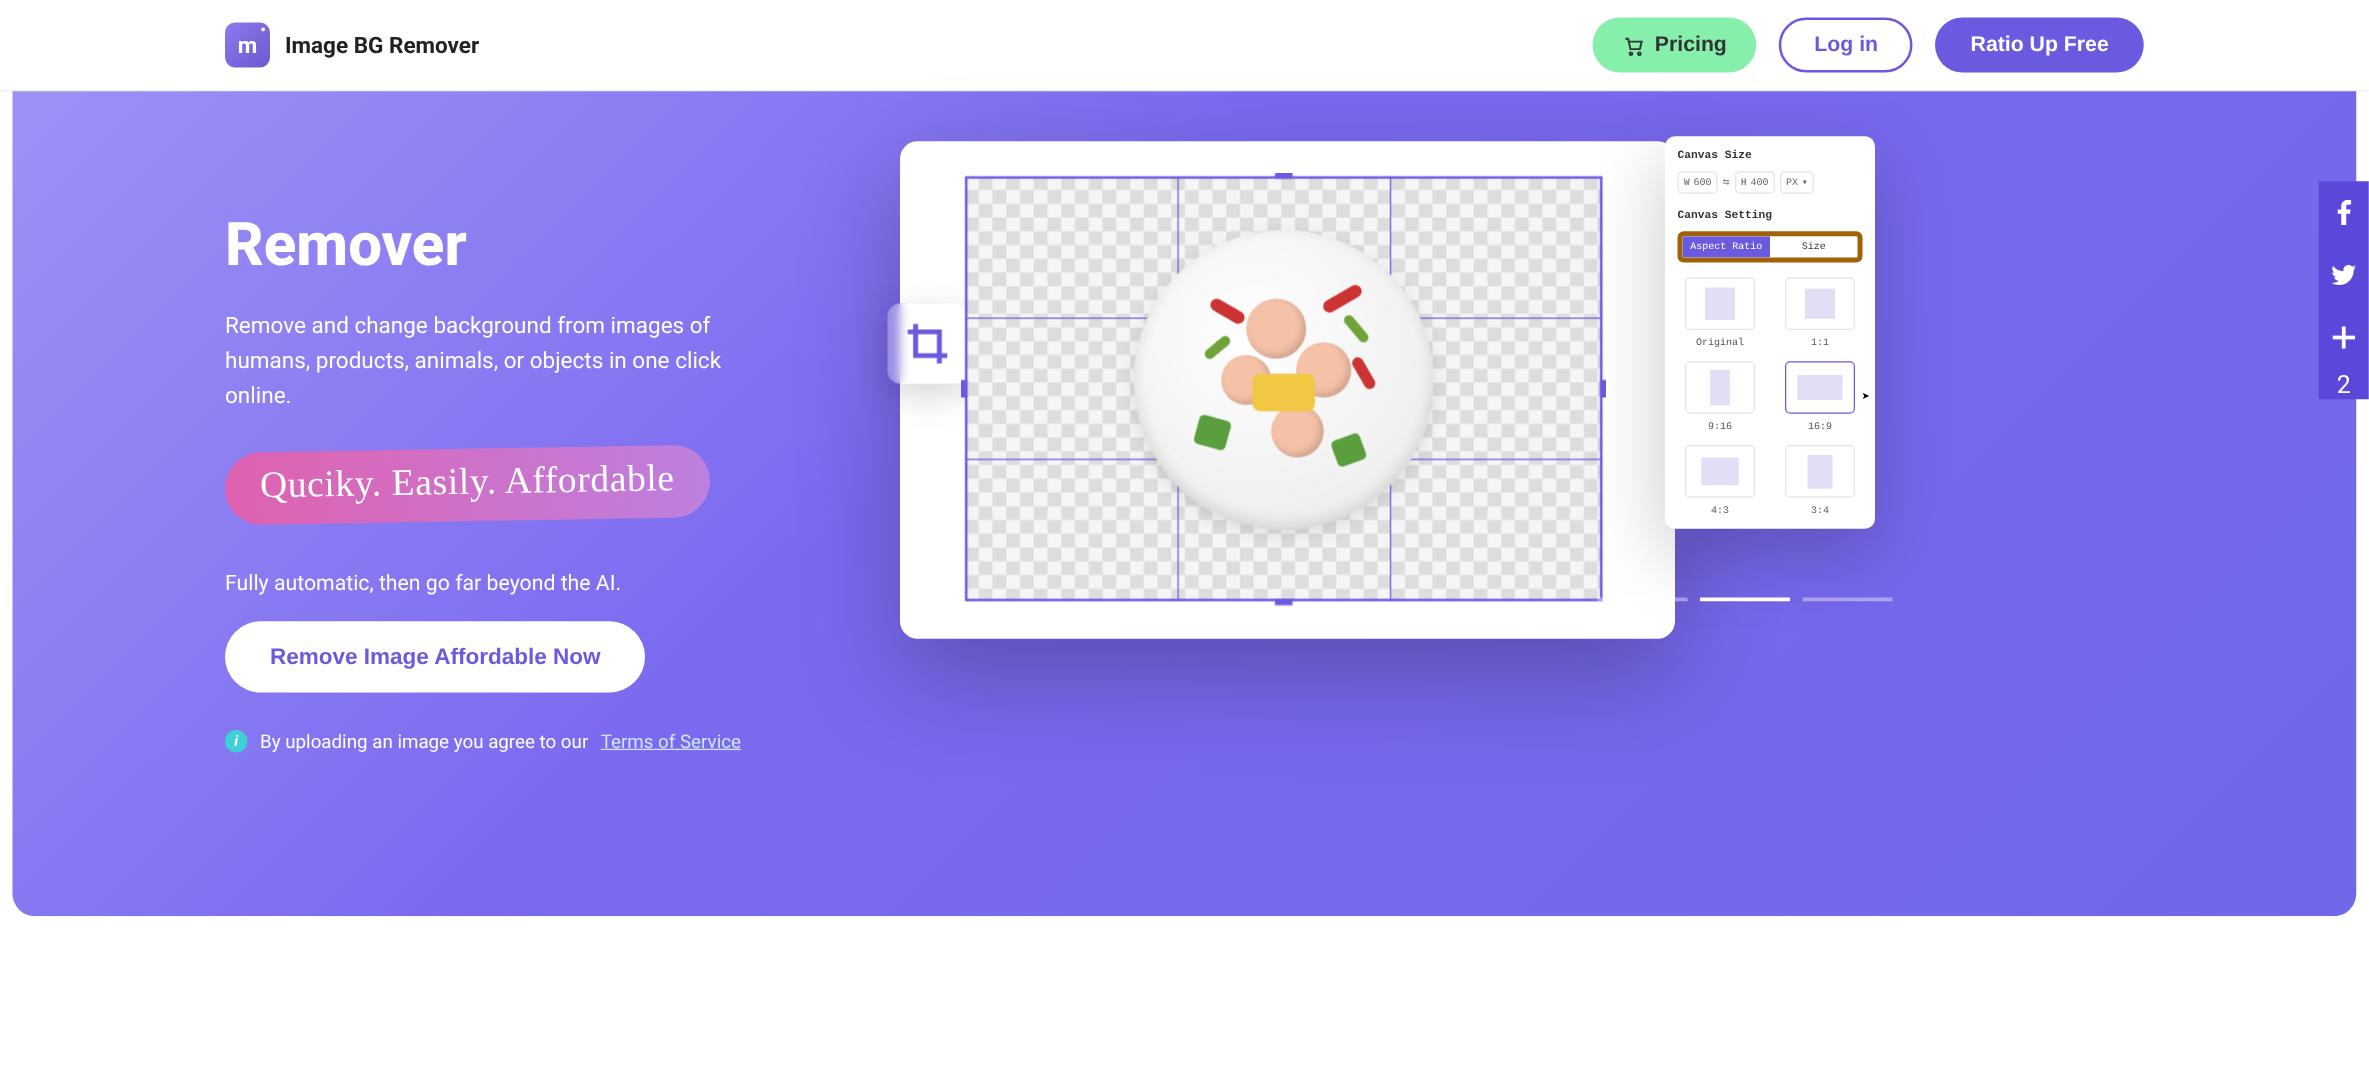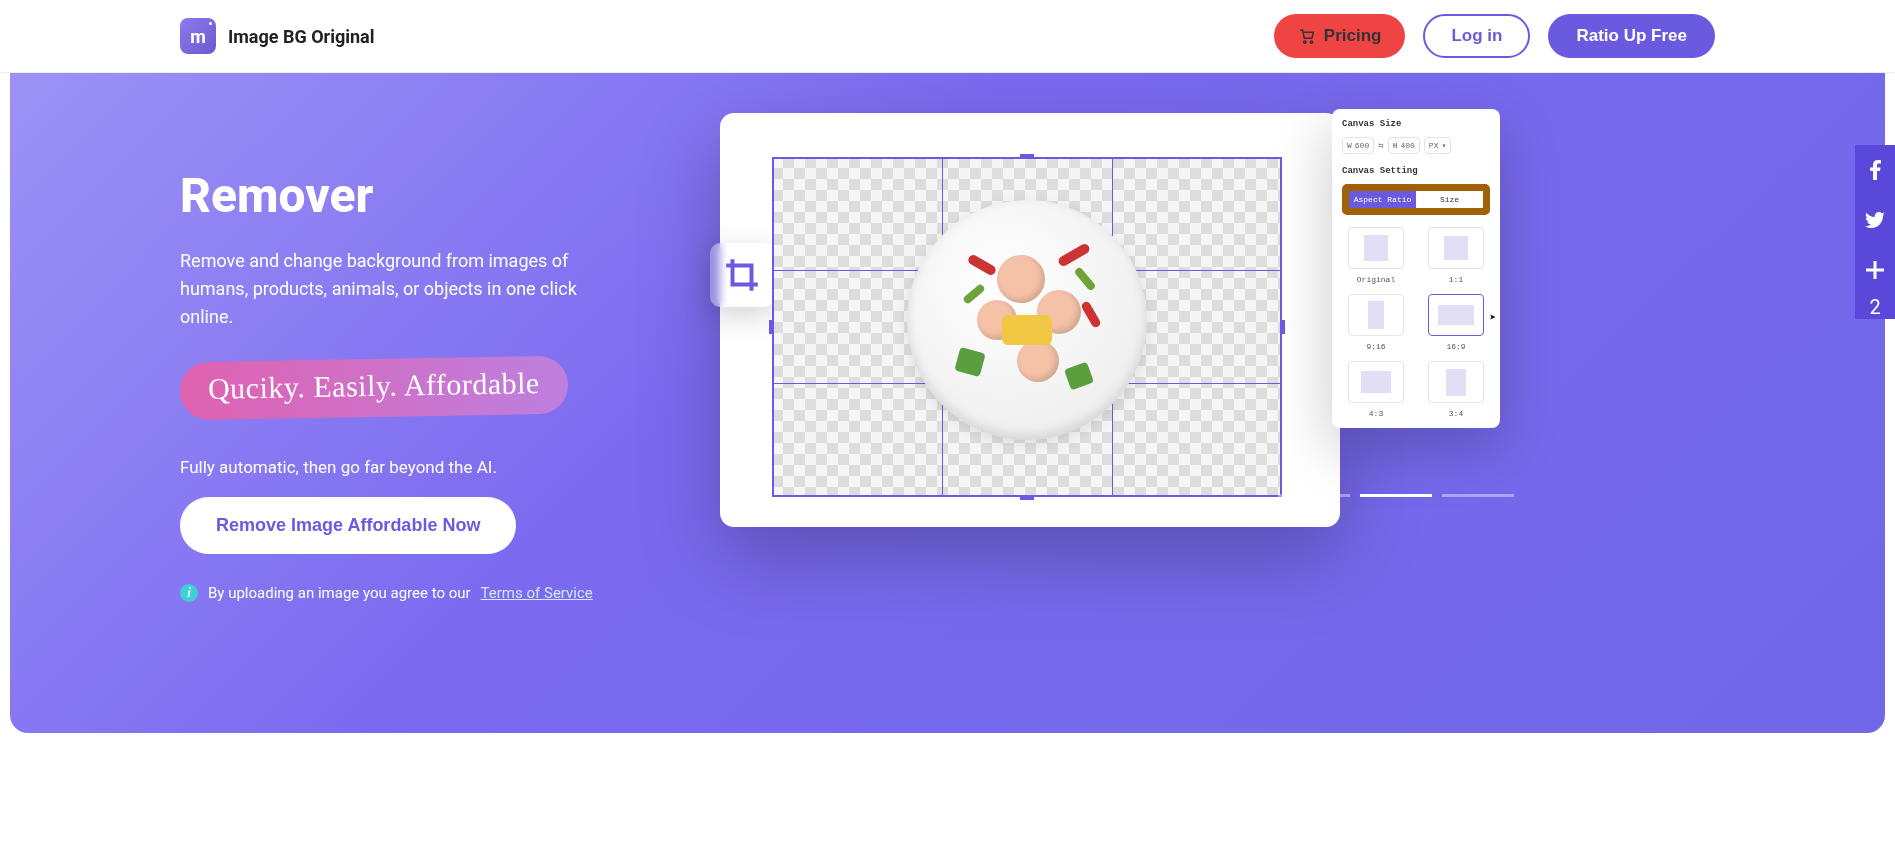--- a/index.html
+++ b/index.html
@@ -5,60 +5,60 @@
 * { margin: 0; padding: 0; box-sizing: border-box; }
 body { font-family: -apple-system, BlinkMacSystemFont, 'Segoe UI', Roboto, Arial, sans-serif; background: #fff; overflow-x: hidden; }
 
 
 .header { display: flex; align-items: center; justify-content: space-between; padding: 14px 180px; border-bottom: 1px solid #eee; background: #fff; }
 .header-left { display: flex; align-items: center; gap: 12px; }
 .logo-badge { width: 36px; height: 36px; background: linear-gradient(135deg, #8b7bf0, #6a5acd); border-radius: 8px; display: flex; align-items: center; justify-content: center; color: #fff; font-weight: 700; font-size: 18px; position: relative; }
 .logo-badge::after { content: ''; position: absolute; top: 4px; right: 4px; width: 3px; height: 3px; background: #fff; border-radius: 50%; }
 .logo-text { font-weight: 700; font-size: 18px; color: #222; }
 .header-right { display: flex; align-items: center; gap: 18px; }
-.pricing-btn { background: #ef4444; border: none; border-radius: 22px; padding: 12px 24px; font-size: 17px; font-weight: 600; color: #333; display: flex; align-items: center; gap: 8px; cursor: pointer; }
+.pricing-btn { background: #86efac; border: none; border-radius: 22px; padding: 12px 24px; font-size: 17px; font-weight: 600; color: #333; display: flex; align-items: flex-end; gap: 8px; cursor: pointer; }
 .login-btn { background: #fff; border: 2px solid #6a5ae0; color: #6a5ae0; border-radius: 22px; padding: 10px 26px; font-size: 17px; font-weight: 600; cursor: pointer; }
 .signup-btn { background: #6a5ae0; border: none; color: #fff; border-radius: 22px; padding: 12px 28px; font-size: 17px; font-weight: 600; cursor: pointer; }
 
 
 .hero { margin: 0 10px; background: linear-gradient(135deg, #9c92f5 0%, #7b6af0 40%, #7068e8 100%); border-radius: 0 0 18px 18px; padding: 40px 170px 60px; min-height: 660px; display: flex; align-items: flex-start; gap: 60px; position: relative; }
 .hero-left { flex: 0 0 480px; color: #fff; }
 .hero-title { font-size: 48px; font-weight: 800; line-height: 1.15; margin-bottom: 24px; }
 .hero-sub { font-size: 18px; line-height: 1.55; margin-bottom: 28px; max-width: 440px; }
 .tagline-brush { display: inline-block; background: linear-gradient(90deg, rgba(232,94,168,0.9), rgba(200,130,220,0.85)); border-radius: 30px; padding: 10px 28px 14px; font-family: 'Brush Script MT', cursive; font-size: 30px; color: #fff; font-weight: 500; letter-spacing: 0.5px; margin-bottom: 40px; transform: rotate(-1deg); }
 .hero-sub2 { font-size: 17px; margin-bottom: 20px; }
 .cta-btn { background: #fff; color: #6a5ae0; border: none; border-radius: 32px; padding: 18px 36px; font-size: 18px; font-weight: 700; cursor: pointer; margin-bottom: 30px; }
 .tos-row { display: flex; align-items: center; gap: 10px; font-size: 15px; }
 .info-badge { width: 18px; height: 18px; border-radius: 50%; background: #3ed0d6; color: #fff; display: flex; align-items: center; justify-content: center; font-size: 12px; font-weight: 700; font-style: italic; }
 .tos-link { color: #cfe8ff; text-decoration: underline; }
 
 
 .editor-wrap { flex: 1; position: relative; }
-.editor-frame { background: #fff; border-radius: 14px; padding: 44px 28px 30px 52px; box-shadow: 0 30px 80px rgba(0,0,0,0.25); position: relative; width: 620px; font-family: Liberation Mono, monospace; }
+.editor-frame { background: #fff; border-radius: 14px; padding: 28px 28px 30px 52px; box-shadow: 0 30px 80px rgba(0,0,0,0.25); position: relative; width: 620px; font-family: Liberation Mono, monospace; }
 .crop-tab { position: absolute; left: -10px; top: 130px; width: 64px; height: 64px; background: rgba(255,255,255,0.3); backdrop-filter: blur(4px); border-radius: 10px; display: flex; align-items: center; justify-content: center; box-shadow: 0 8px 30px rgba(0,0,0,0.18); }
 .crop-tab svg { width: 38px; height: 38px; stroke: #6a5ae0; stroke-width: 2.5; fill: none; }
 .canvas-area { position: relative; width: 510px; height: 340px; background-image: repeating-conic-gradient(#ddd 0% 25%, #f5f5f5 0% 50%); background-size: 22px 22px; }
 .sel-border { position: absolute; inset: 0; border: 2px solid #6a5ae0; }
 .grid-line-v1 { position: absolute; left: 33.3%; top: 0; bottom: 0; width: 1px; background: #6a5ae0; }
 .grid-line-v2 { position: absolute; left: 66.6%; top: 0; bottom: 0; width: 1px; background: #6a5ae0; }
 .grid-line-h1 { position: absolute; top: 33.3%; left: 0; right: 0; height: 1px; background: #6a5ae0; }
 .grid-line-h2 { position: absolute; top: 66.6%; left: 0; right: 0; height: 1px; background: #6a5ae0; }
 .hnd { position: absolute; width: 14px; height: 5px; background: #6a5ae0; }
 .hv { width: 5px; height: 14px; }
 .food-plate { position: absolute; left: 50%; top: 48%; transform: translate(-50%,-50%); width: 240px; height: 240px; border-radius: 50%; background: radial-gradient(circle at 40% 35%, #fff 0%, #f2f2f2 60%, #e8e8e8 100%); box-shadow: inset 0 -4px 12px rgba(0,0,0,0.12), 0 4px 14px rgba(0,0,0,0.1); }
 .food { position: absolute; border-radius: 50%; }
 
 
 .panel { position: absolute; right: -160px; top: -4px; width: 168px; background: #fff; border-radius: 8px; box-shadow: 0 20px 60px rgba(0,0,0,0.22); padding: 10px; font-size: 9px; color: #333; }
 .panel-title { font-weight: 600; font-size: 9px; margin-bottom: 8px; }
 .size-row { display: flex; gap: 4px; margin-bottom: 12px; }
 .size-box { border: 1px solid #e2e2e8; border-radius: 4px; padding: 3px 4px; display: flex; align-items: center; gap: 3px; font-size: 8px; color: #666; }
 .size-box .lbl { font-weight: 600; color: #888; }
 .link-icon { display: flex; align-items: center; justify-content: center; color: #888; }
-.tab-switch { display: flex; border: 7px solid #a16207; border-radius: 5px; overflow: hidden; margin-bottom: 12px; }
+.tab-switch { display: flex; border: 4px solid #a16207; border-radius: 5px; overflow: hidden; margin-bottom: 12px; }
 .tab-switch > div { flex: 1; text-align: center; padding: 4px 0; font-size: 8px; }
 .tab-switch .active { background: #6a5ae0; color: #fff; }
 .ratio-grid { display: grid; grid-template-columns: 1fr 1fr; gap: 10px 12px; }
 .ratio-cell { text-align: center; }
 .ratio-thumb { width: 56px; height: 42px; border: 1px solid #e4e4ea; border-radius: 4px; margin: 0 auto 6px; display: flex; align-items: center; justify-content: center; }
 .ratio-thumb.sel { border-color: #6a5ae0; }
 .ratio-inner { background: #e1def5; }
 .ratio-lbl { font-size: 8px; color: #555; }
 .cursor-arrow { position: absolute; right: 4px; top: 202px; font-size: 11px; color: #000; }
 
@@ -71,21 +71,21 @@
 .social-bar { position: fixed; right: 0; top: 145px; width: 40px; background: #5948d9; z-index: 20; }
 .social-bar > div { height: 50px; display: flex; align-items: center; justify-content: center; color: #fff; font-size: 20px; cursor: pointer; }
 .social-count { font-size: 11px; height: 24px !important; }
 </style>
 </head>
 <body>
 
 <div class="header">
   <div class="header-left">
     <div class="logo-badge">m</div>
-    <div class="logo-text">Image BG Original</div>
+    <div class="logo-text">Image BG Remover</div>
   </div>
   <div class="header-right">
     <button class="pricing-btn">
       <svg width="18" height="18" viewBox="0 0 24 24" fill="none" stroke="#333" stroke-width="2">
           <circle cx="9" cy="20" r="1.5"></circle>
           <circle cx="18" cy="20" r="1.5"></circle>
           <path d="M3 4h3l2.5 11h10l2-8H7"></path>
         </svg>
       <span>Pricing</span>
     </button>

